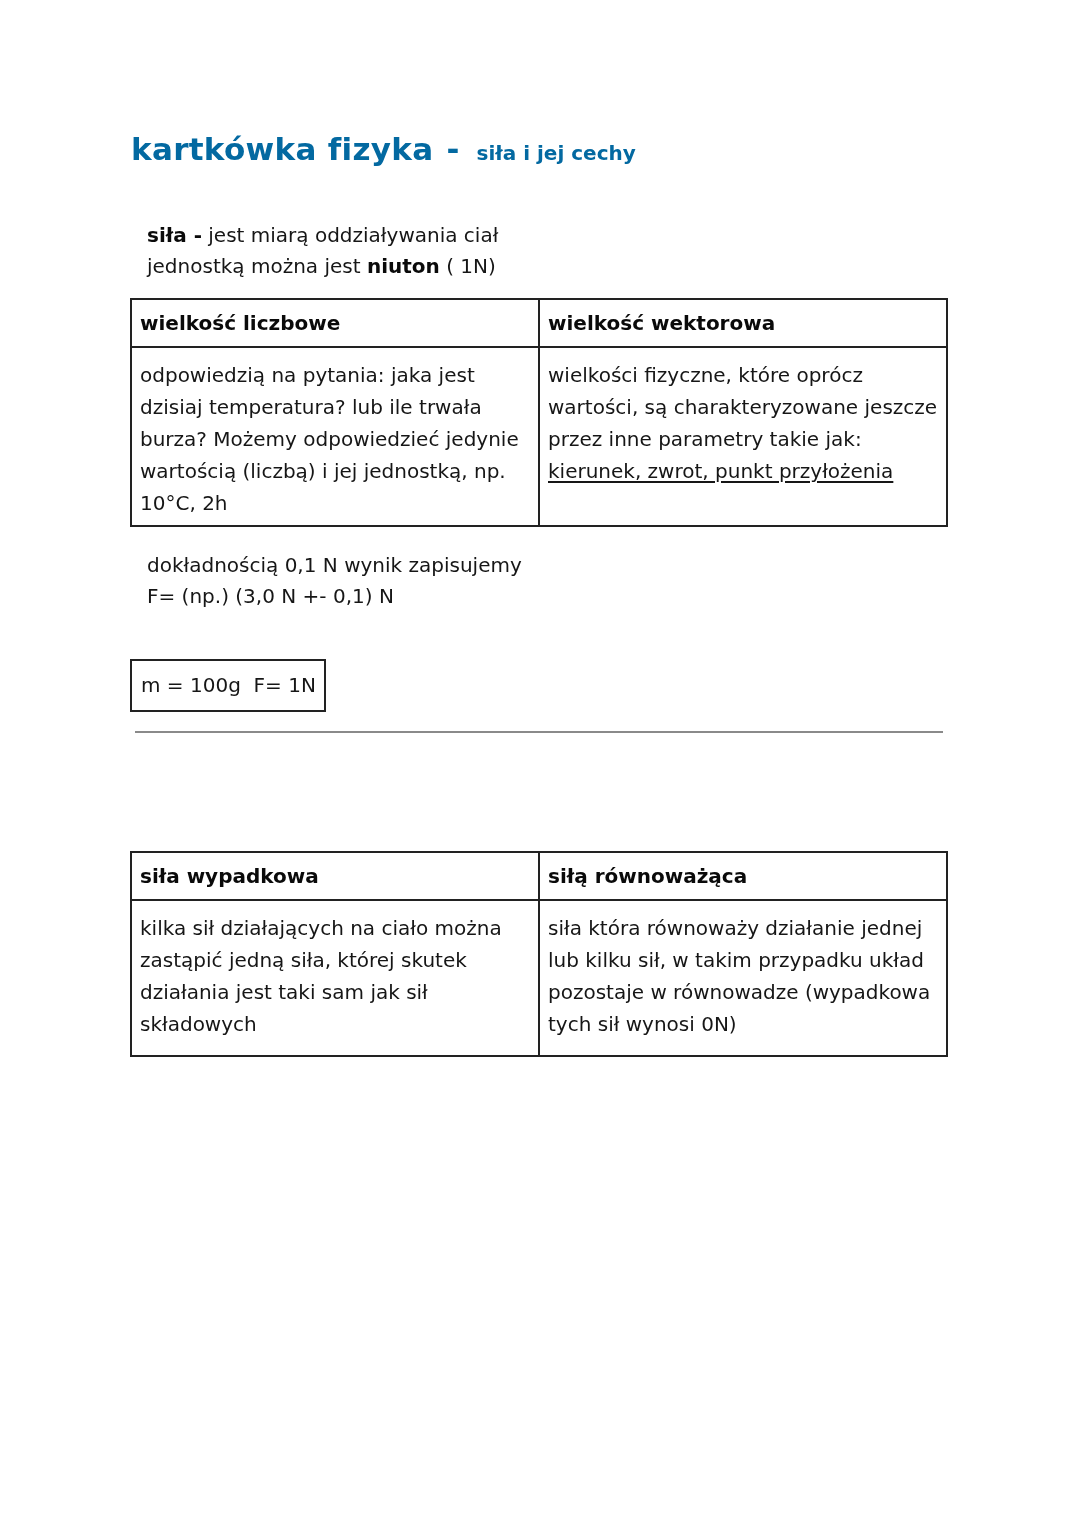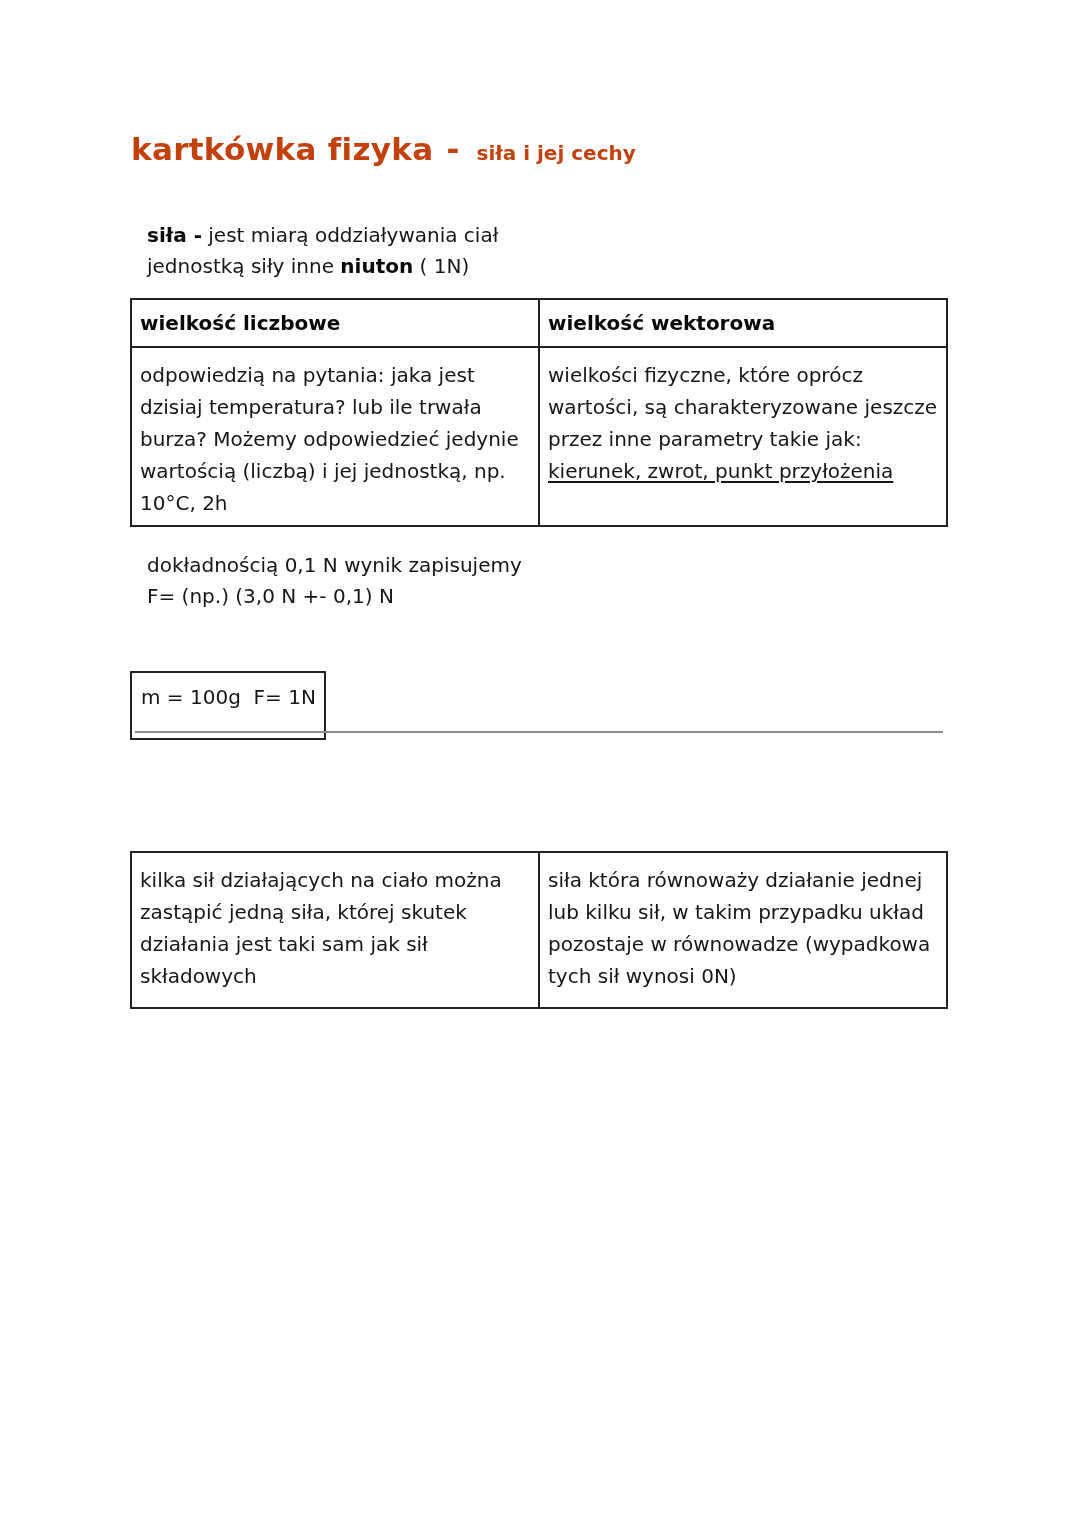--- a/index.html
+++ b/index.html
@@ -20,21 +20,21 @@
       left: 0; top: 0;
       width: 1080px;
       height: 1525px;
     }
     .title {
       position: absolute;
       left: 131px;
       margin: 0;
       font-weight: bold;
       white-space: nowrap;
-      color: #c2410c;
+      color: #0369a1;
       text-align: right;
     }
     .title .main {
       font-size: 31px;
       letter-spacing: 0.3px;
     }
     .title .dash {
       font-size: 31px;
       margin: 0 6px 0 2px;
     }
@@ -89,29 +89,28 @@
     .table1 { top: 298px; }
     .table2 { top: 851px; }
     .table2 td { height: 137px; }
     .u { text-decoration: underline; text-underline-offset: 3px; }
 
     .formula-box {
       position: absolute;
       left: 130px;
       top: 659px;
       width: 196px;
-      height: 69px;
+      height: 53px;
       border: 2px solid #222222;
       box-sizing: border-box;
       font-size: 20px;
       line-height: 49px;
       padding-left: 9px;
       white-space: pre;
       color: #161616;
-      margin-top: 12px;
     }
     .divider {
       position: absolute;
       left: 135px;
       top: 731px;
       width: 808px;
       height: 2px;
       background: #8a8a8a;
     }
   </style>
@@ -124,21 +123,21 @@
     <span class="main">kartkówka fizyka</span>
     <span class="dash">-</span>
     <span class="sub">siła i jej cechy</span>
   </h1>
 
   <div class="para para1">
     <div>
       <b>siła -</b><span> jest miarą oddziaływania ciał</span>
     </div>
     <div>
-      <span>jednostką siły inne </span><b>niuton</b><span> ( 1N)</span>
+      <span>jednostką można jest </span><b>niuton</b><span> ( 1N)</span>
     </div>
   </div>
 
   <table class="doc-table table1">
     <tbody>
         <tr>
       <th>wielkość liczbowe</th>
       <th>wielkość wektorowa</th>
     </tr>
     <tr>
@@ -153,20 +152,24 @@
     <div>F= (np.) (3,0 N +- 0,1) N</div>
   </div>
 
   <div class="formula-box">m = 100g  F= 1N</div>
 
   <div class="divider"></div>
 
 
   <table class="doc-table table2">
     <tbody>
+        <tr>
+      <th>siła wypadkowa</th>
+      <th>siłą równoważąca</th>
+    </tr>
     <tr>
       <td>kilka sił działających na ciało można zastąpić jedną siła, której skutek działania jest taki sam jak sił składowych</td>
       <td>siła która równoważy działanie jednej lub kilku sił, w takim przypadku układ pozostaje w równowadze (wypadkowa tych sił wynosi 0N)</td>
     </tr>
   </tbody>
     </table>
 
 </div>
 
 </body></html>

